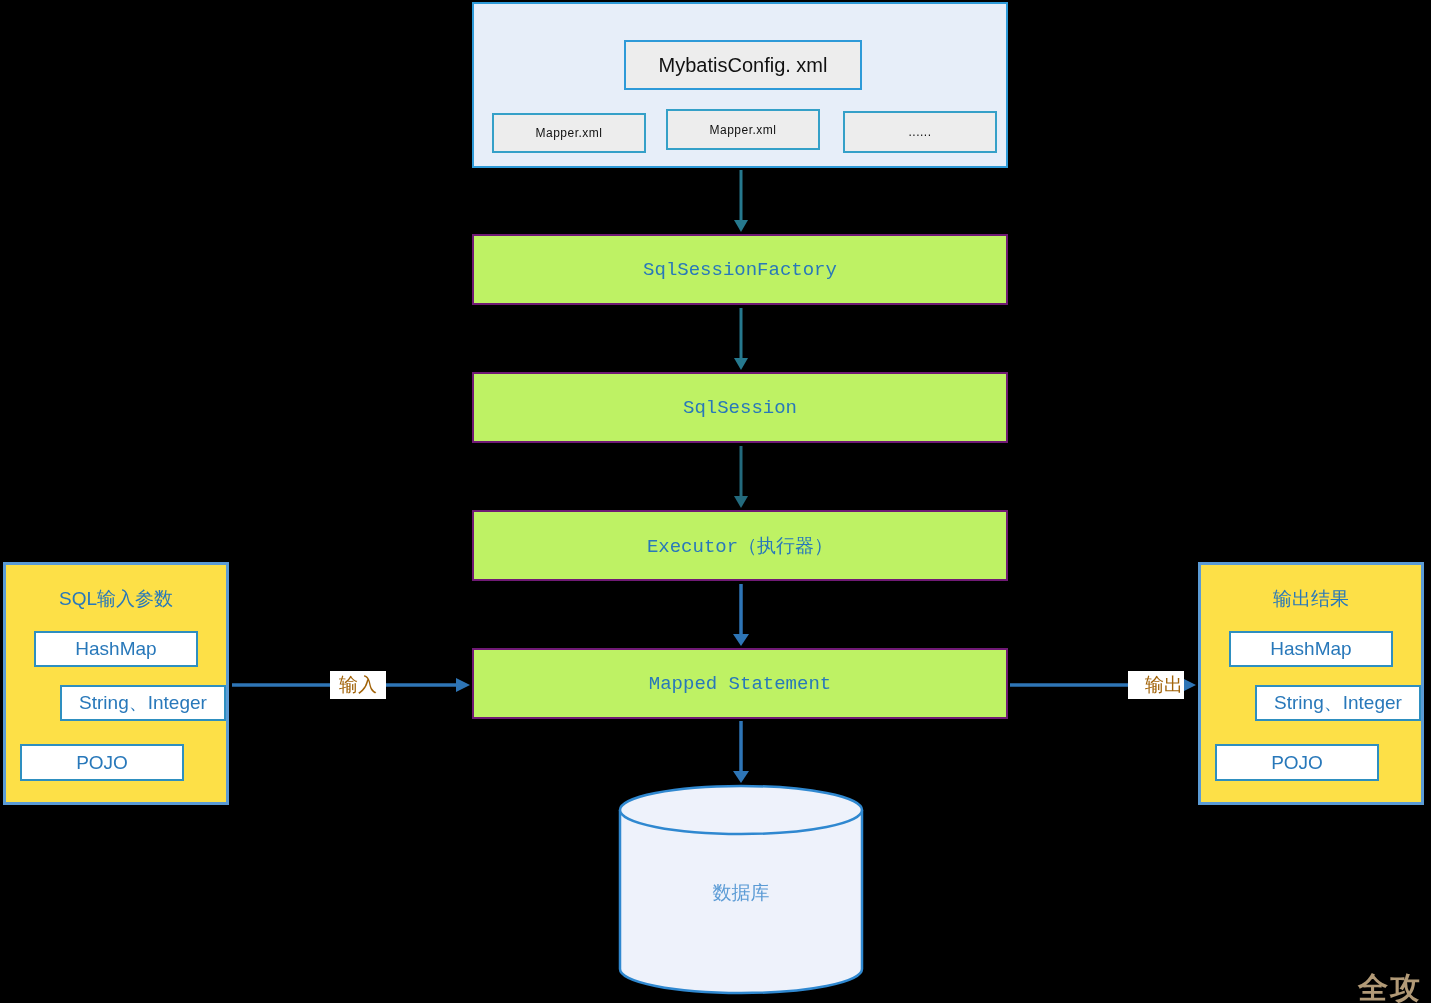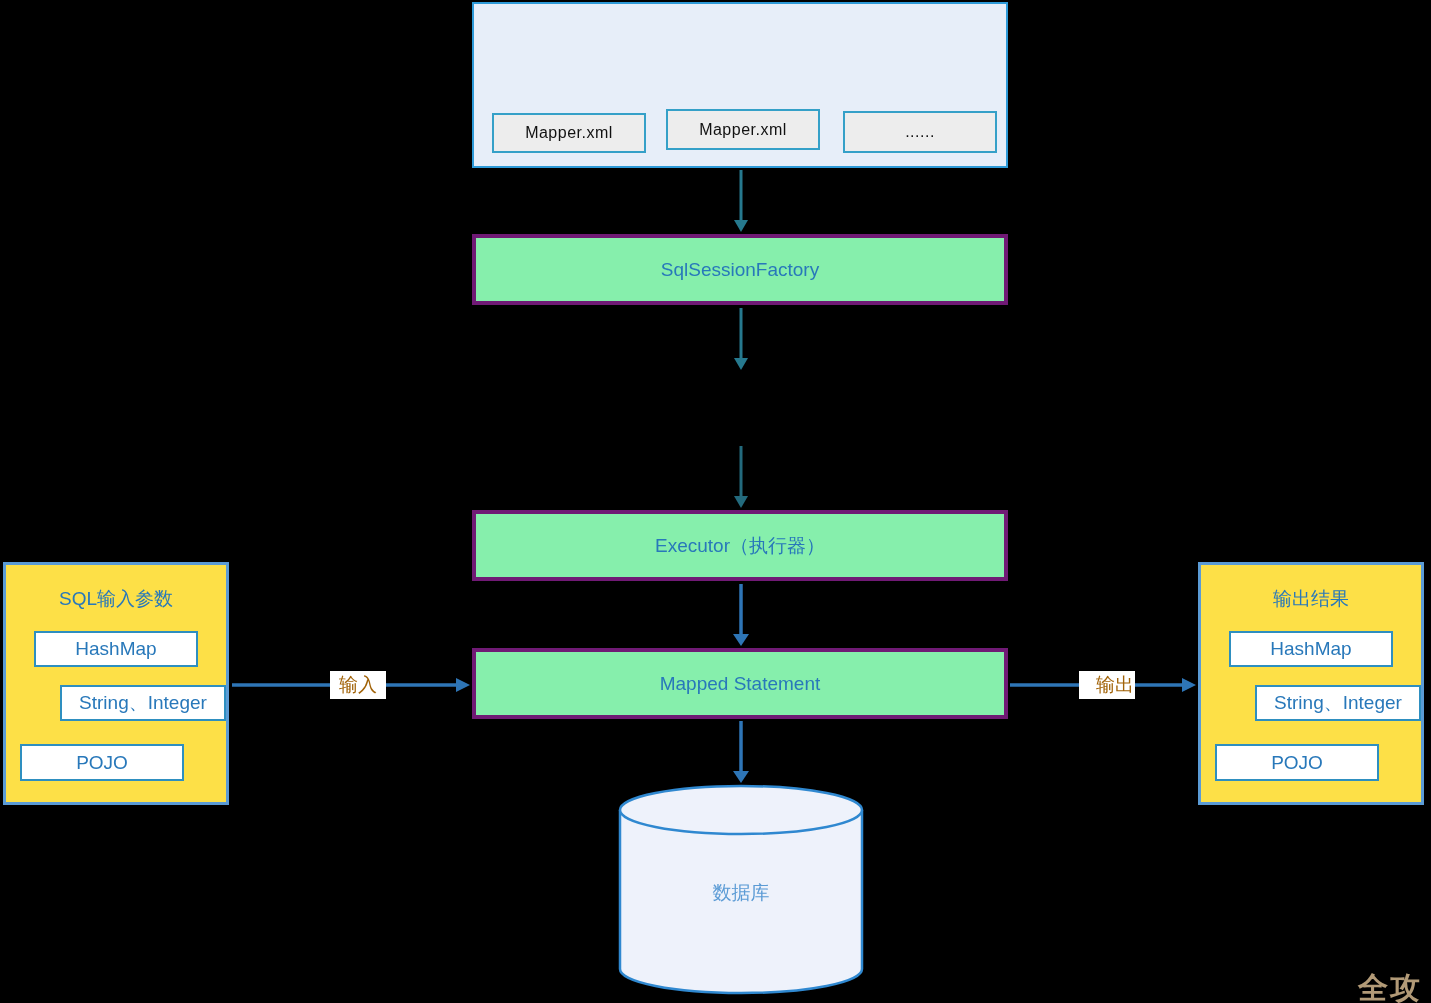--- a/index.html
+++ b/index.html
@@ -5,46 +5,46 @@
   html,body{margin:0;padding:0;background:#000;}
   .canvas{position:relative;width:1431px;height:1003px;background:#000;overflow:hidden;
           font-family:"Liberation Sans","DejaVu Sans",sans-serif;}
   .abs{position:absolute;box-sizing:border-box;}
 
   
   .config{left:472px;top:2px;width:536px;height:166px;background:#e7eef9;border:2px solid #2e9ad8;}
   .config-title{position:absolute;top:9px;left:0;width:100%;text-align:center;color:#1d73c1;font-size:19px;}
   .cfg-main{position:absolute;left:150px;top:36px;width:234px;height:46px;background:#ededed;
             border:2px solid #2e9ad8;color:#111;font-size:20px;display:flex;align-items:center;justify-content:center;}
-  .cfg-sub{position:absolute;background:#ededed;border:2px solid #35a0c8;color:#111;font-size:16px;
+  .cfg-sub{position:absolute;background:#ededed;border:2px solid #35a0c8;color:#111;font-size:12px;
            display:flex;align-items:center;justify-content:center;letter-spacing:.5px;}
   .cfg-sub.m1{left:18px;top:109px;width:150px;height:36px;}
   .cfg-sub.m2{left:192px;top:105px;width:150px;height:37px;}
   .cfg-sub.m3{left:369px;top:107px;width:150px;height:38px;}
 
   
-  .flow{left:472px;width:536px;height:71px;background:#86efac;border:4px solid #701a75;
-        color:#2878ba;font-size:19px;display:flex;align-items:center;justify-content:center;}
+  .flow{left:472px;width:536px;height:71px;background:#bef264;border:2px solid #701a75;
+        color:#2878ba;font-size:19px;display:flex;align-items:center;justify-content:center;font-family:Liberation Mono, monospace;}
   .f1{top:234px}.f2{top:372px}.f3{top:510px}.f4{top:648px}
 
   
   .panel{width:226px;height:243px;top:562px;border:3px solid #5b9bd5;background:#fde047;}
   .panel.left{left:3px}.panel.right{left:1198px}
   .panel-title{position:absolute;top:21px;left:0;width:100%;text-align:center;color:#2878ba;font-size:19px;}
   .pitem{position:absolute;background:#fff;border:2px solid #2e8fc0;color:#2878ba;font-size:19px;
          display:flex;align-items:center;justify-content:center;}
   .pitem.i1{top:66px;left:28px;width:160px;height:32px;}
   .pitem.i2{top:120px;left:26px;width:162px;height:32px;margin-left:28px;}
   .pitem.i3{top:179px;left:14px;width:160px;height:33px;}
 
   
   .edge-label{background:#fff;color:#a16207;font-size:19px;width:56px;height:28px;
               display:flex;align-items:center;justify-content:center;}
   .edge-label.in{left:330px;top:671px;}
-  .edge-label.out{left:1079px;top:671px;padding-left:16px;}
+  .edge-label.out{left:1128px;top:671px;padding-left:16px;}
 
   svg.overlay{position:absolute;left:0;top:0;pointer-events:none;}
   .db-text{fill:#5b9bd5;font-size:19px;font-family:"Liberation Sans","DejaVu Sans",sans-serif;}
   .watermark{position:absolute;left:1358px;top:968px;color:#b29a77;font-size:30px;font-weight:bold;letter-spacing:2px;}
 </style>
 </head>
 <body>
 
 <div class="canvas">
 
@@ -86,26 +86,28 @@
     </g>
 
     <g>
       <path d="M620,810 L620,969 A121,24 0 0 0 862,969 L862,810" fill="#eef2fb" stroke="#2f88d0" stroke-width="2.5"></path>
       <ellipse cx="741" cy="810" rx="121" ry="24" fill="#eef2fb" stroke="#2f88d0" stroke-width="2.5"></ellipse>
       <text class="db-text" x="741" y="899" text-anchor="middle">数据库</text>
     </g>
   </svg>
 
   <div class="abs config">
+    <div class="cfg-main">MybatisConfig. xml</div>
     <div class="cfg-sub m1">Mapper.xml</div>
     <div class="cfg-sub m2">Mapper.xml</div>
     <div class="cfg-sub m3">......</div>
   </div>
 
   <div class="abs flow f1">SqlSessionFactory</div>
+  <div class="abs flow f2">SqlSession</div>
   <div class="abs flow f4">Mapped Statement</div>
   <div class="abs flow f3">Executor（执行器）</div>
 
   <div class="abs panel left">
     <div class="panel-title">SQL输入参数</div>
     <div class="pitem i1">HashMap</div>
     <div class="pitem i2">String、Integer</div>
     <div class="pitem i3">POJO</div>
   </div>
 

